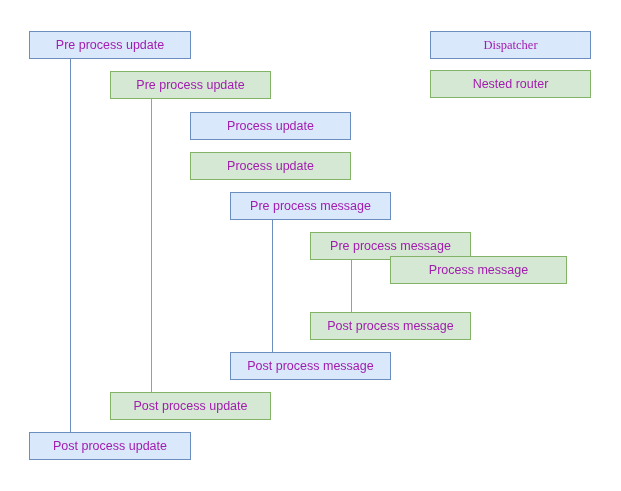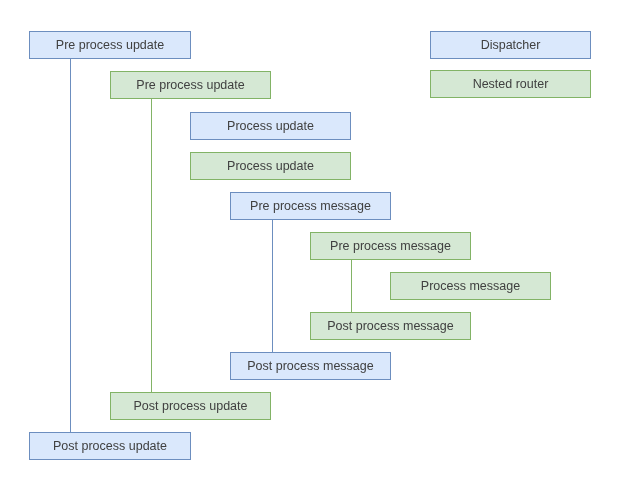--- a/index.html
+++ b/index.html
@@ -20,21 +20,21 @@
   .node {
     position: absolute;
     box-sizing: border-box;
     border-width: 1px;
     border-style: solid;
     display: flex;
     align-items: center;
     justify-content: center;
     font-size: 12.5px;
     line-height: 1;
-    color: #404040;
+    color: #a21caf;
     white-space: nowrap;
     z-index: 2;
   }
   .node.dispatcher {
     background: #dae8fc;
     border-color: #6c8ebf;
   }
   .node.router {
     background: #d5e8d4;
     border-color: #82b366;
@@ -66,27 +66,27 @@
   <div class="node router" style="left:110px; top:71px; width:161px; height:28px;">Pre process update</div>
 
   <div class="node dispatcher" style="left:190px; top:112px; width:161px; height:28px;">Process update</div>
 
   <div class="node router" style="left:190px; top:152px; width:161px; height:28px;">Process update</div>
 
   <div class="node dispatcher" style="left:230px; top:192px; width:161px; height:28px;">Pre process message</div>
 
   <div class="node router" style="left:310px; top:232px; width:161px; height:28px;">Pre process message</div>
 
-  <div class="node router" style="left:390px; top:272px; width:161px; height:28px;">Process message</div>
+  <div class="node router" style="left:390px; top:256px; width:177px; height:28px;">Process message</div>
 
   <div class="node router" style="left:310px; top:312px; width:161px; height:28px;">Post process message</div>
 
   <div class="node dispatcher" style="left:230px; top:352px; width:161px; height:28px;">Post process message</div>
 
   <div class="node router" style="left:110px; top:392px; width:161px; height:28px;">Post process update</div>
 
   <div class="node dispatcher" style="left:29px; top:432px; width:162px; height:28px;">Post process update</div>
 
-  <div class="node dispatcher" style="left:430px; top:31px; width:161px; height:28px;">Dispatcher</div>
+  <div class="node dispatcher" style="left:430px; top:31px; width:161px; height:28px;font-family:Liberation Serif, serif;">Dispatcher</div>
 
   <div class="node router" style="left:430px; top:70px; width:161px; height:28px;">Nested router</div>
 
 </div>
 
 </body></html>

